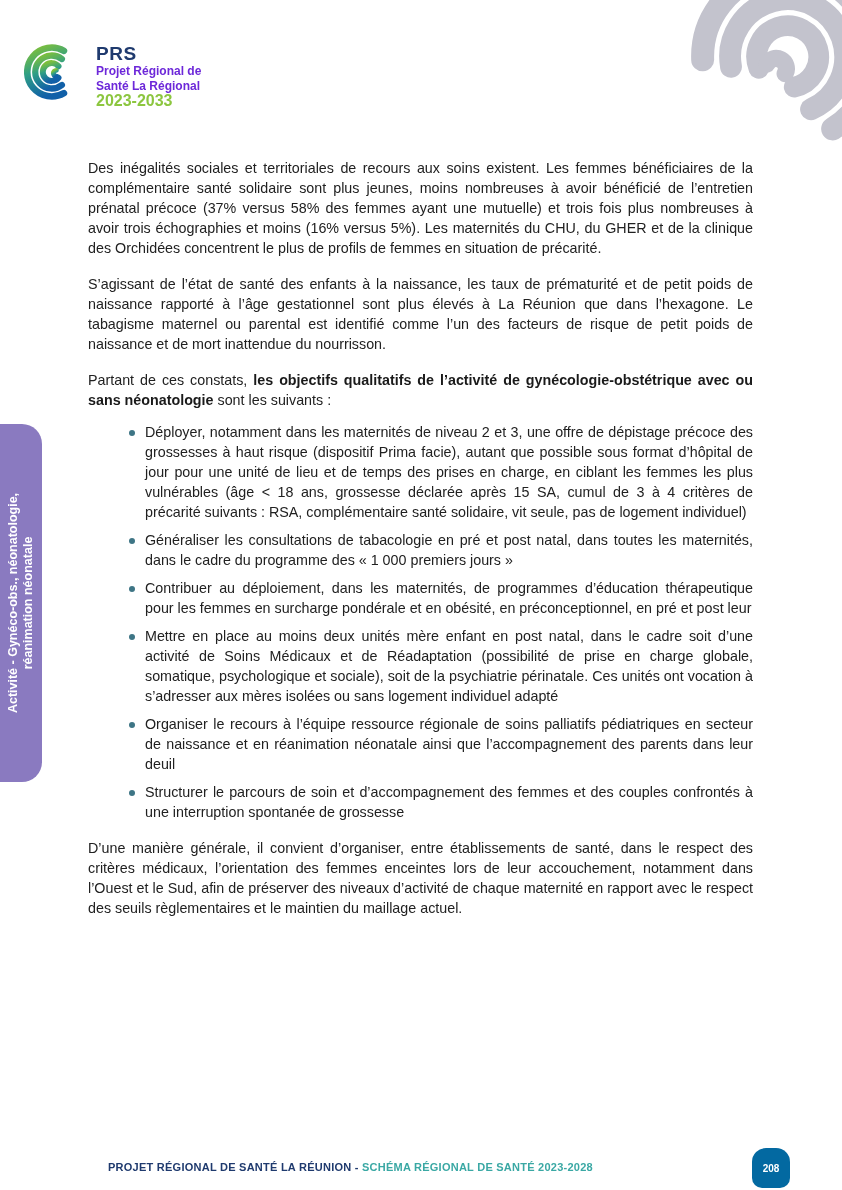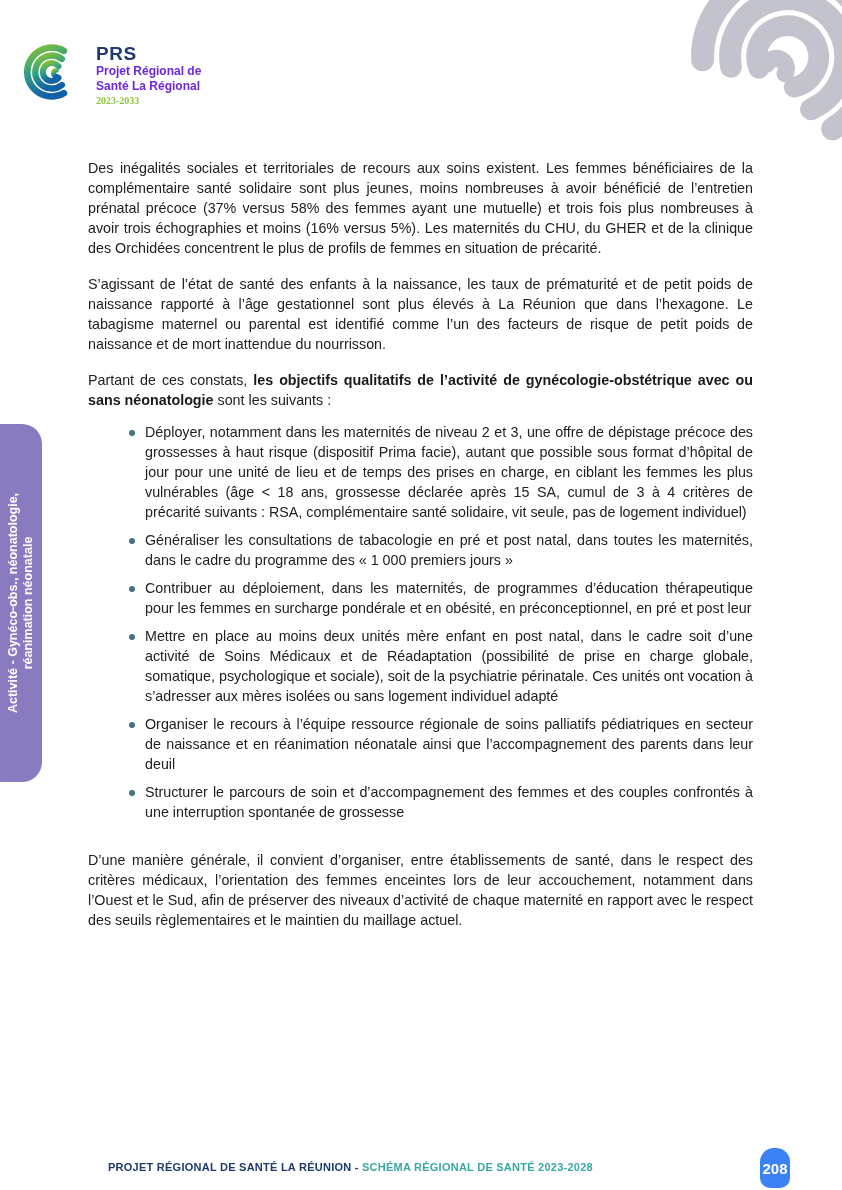--- a/index.html
+++ b/index.html
@@ -21,21 +21,21 @@
   .logo-mark { width: 66px; height: 72px; flex: 0 0 auto; }
   .logo-text { padding-top: 8px; }
   .logo-acronym {
     font-size: 19px; font-weight: bold; color: #1f3a6e;
     line-height: 20px; letter-spacing: 0.5px;
   }
   .logo-line {
     font-size: 12px; font-weight: bold; color: #6d28d9; line-height: 14.5px;
   }
   .logo-years {
-    font-size: 10px; font-weight: bold; color: #8cc63f; line-height: 15px; font-family: Liberation Serif, serif;
+    font-size: 16px; font-weight: bold; color: #8cc63f; line-height: 15px;
   }
 
   
   .corner-motif {
     position: absolute; top: -42px; right: -52px;
     width: 230px; height: 230px;
     transform: rotate(118deg);
   }
 
   
@@ -55,21 +55,21 @@
     color: #ffffff; font-weight: bold; font-size: 12.5px; line-height: 15.5px;
   }
 
   
   .content {
     position: absolute; top: 142px; left: 88px; right: 89px;
     font-size: 14.3px; line-height: 20px;
   }
   .content p { margin: 16px 0 12px; text-align: justify; }
   .content .intro b { font-weight: bold; color: #1a1a1a; }
-  ul.objectives { margin: 0 0 28px; padding: 0; list-style: none; }
+  ul.objectives { margin: 0 0 16px; padding: 0; list-style: none; }
   ul.objectives li {
     position: relative; padding-left: 57px; margin-bottom: 8px;
     text-align: justify;
   }
   ul.objectives li::before {
     content: ""; position: absolute; left: 41px; top: 7.5px;
     width: 6px; height: 6px; border-radius: 50%;
     background: #3e7585;
   }
 
@@ -77,25 +77,25 @@
   .footer-line {
     position: absolute; left: 64px; bottom: 17px;
     font-size: 11px; font-weight: bold; letter-spacing: 0.25px;
     white-space: nowrap;
     margin-left: 44px;
   }
   .footer-navy { color: #1f3a6e; }
   .footer-teal { color: #3aa8a4; }
   .page-badge {
     position: absolute; right: 52px; bottom: 2px;
-    width: 30px; height: 40px;
-    background: #3b82f6;
+    width: 38px; height: 40px;
+    background: #0369a1;
     border-radius: 14px 14px 10px 10px;
     display: flex; align-items: center; justify-content: center;
-    color: #ffffff; font-weight: bold; font-size: 15px;
+    color: #ffffff; font-weight: bold; font-size: 10px;
   }
 </style>
 </head>
 <body>
 
 <div class="page">
 
   <div class="logo-area">
     <svg class="logo-mark" viewBox="0 0 100 100" aria-hidden="true">
       <defs>

